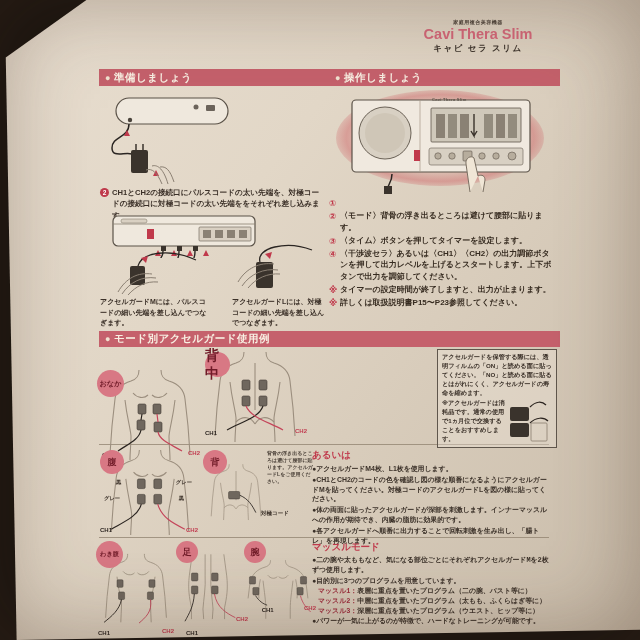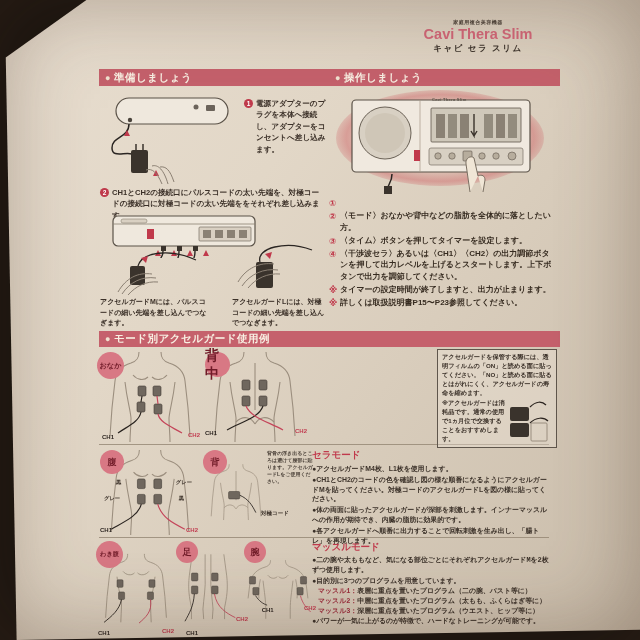--- a/index.html
+++ b/index.html
@@ -114,24 +114,20 @@
       <circle cx="96" cy="17" r="2.5" fill="#6b635a"></circle>
       <rect x="106" y="15" width="9" height="6" rx="1" fill="#6b635a"></rect>
       <path d="M29,34 C29,48 12,46 12,58 C12,68 24,62 32,64" stroke="#2a2522" stroke-width="1.5" fill="none"></path>
       <rect x="31" y="60" width="17" height="23" rx="2" fill="#3a332c"></rect>
       <path d="M36,60 L36,54 M43,60 L43,54" stroke="#3a332c" stroke-width="1.5"></path>
       <path d="M24,46 l3,-6 l3,6 z" fill="#c0394b"></path>
       <path d="M53,86 l3,-6 l3,6 z" fill="#c0394b"></path>
       <path d="M62,94 C57,82 52,78 46,80 M68,94 C64,80 58,74 52,76 M74,92 C70,80 66,76 60,77" stroke="#8a7f72" stroke-width="1" fill="none"></path>
     </svg>
 
-    <div class="abs step-row" style="left:244px;top:98px;width:82px;">
-      <span class="stepnum">1</span>
-      <span class="ptext">電源アダプターのプラグを本体へ接続し、アダプターをコンセントへ差し込みます。</span>
-    </div>
 
     <div class="abs step-row" style="left:100px;top:187px;width:226px;">
       <span class="stepnum">2</span>
       <span class="ptext">CH1とCH2の接続口にパルスコードの太い先端を、対極コードの接続口に対極コードの太い先端ををそれぞれ差し込みます。</span>
     </div>
 
     <svg class="abs" style="left:103px;top:212px;" width="160" height="46" viewBox="0 0 160 46">
       <rect x="10" y="4" width="142" height="30" rx="5" fill="#efe8dd" stroke="#5a5248" stroke-width="1.2"></rect>
       <path d="M10,12 L152,12" stroke="#8a8072" stroke-width=".8"></path>
       <rect x="18" y="7" width="26" height="4" rx="2" fill="#d9d0c2" stroke="#8a8072" stroke-width=".6"></rect>
@@ -204,21 +200,21 @@
       <path d="M140,104 L136,76 C135,70 141,67 144,70 L148,88 M148,88 C152,86 155,88 155,92 L153,104" fill="#f0e6d6" stroke="#7a6f62" stroke-width="1"></path>
     </svg>
     <span class="abs tiny-device-label" style="left:432px;top:97px;">Cavi Thera Slim</span>
 
     <div class="abs" style="left:329px;top:197px;width:224px;">
       <div class="op-step">
         <span class="op-mark">①</span>
       </div>
       <div class="op-step">
         <span class="op-mark">②</span>
-        <span class="op-text">〈モード〉おなかや背中などの脂肪を全体的に落としたい方。</span>
+        <span class="op-text">〈モード〉背骨の浮き出るところは避けて腰部に貼ります。</span>
       </div>
       <div class="op-step">
         <span class="op-mark">③</span>
         <span class="op-text">〈タイム〉ボタンを押してタイマーを設定します。</span>
       </div>
       <div class="op-step">
         <span class="op-mark">④</span>
         <span class="op-text">〈干渉波セラ〉あるいは〈CH1〉〈CH2〉の出力調節ボタンを押して出力レベルを上げるとスタートします。上下ボタンで出力を調節してください。</span>
       </div>
       <div class="op-step">
@@ -232,21 +228,21 @@
     </div>
 
     <div class="abs banner" style="left:99px;top:331px;width:449px;height:16px;">
       <span class="b-dot">●</span>
       <span>モード別アクセルガード使用例</span>
     </div>
 
     <div class="sep" style="left:99px;top:444px;width:450px;"></div>
     <div class="sep" style="left:99px;top:537px;width:450px;"></div>
 
-    <div class="diagram" style="left:100px;top:350px;width:100px;height:92px;">
+    <div class="diagram" style="left:100px;top:368px;width:100px;height:92px;">
       <span class="circle-label" style="left:-3px;top:2px;width:27px;height:27px;font-size:7.2px;">おなか</span>
       <svg class="lineart" width="100" height="92" viewBox="0 0 100 92">
         <use href="#sym-torso-front"></use>
         <rect x="38" y="36" width="8" height="10" rx="1.5" fill="#6f675e" stroke="#3f3933" stroke-width=".6"></rect>
         <rect x="53" y="36" width="8" height="10" rx="1.5" fill="#6f675e" stroke="#3f3933" stroke-width=".6"></rect>
         <rect x="37" y="52" width="8" height="10" rx="1.5" fill="#6f675e" stroke="#3f3933" stroke-width=".6"></rect>
         <rect x="54" y="54" width="8" height="10" rx="1.5" fill="#6f675e" stroke="#3f3933" stroke-width=".6"></rect>
         <path d="M42,46 L41,52 M41,62 C39,72 28,76 18,83" stroke="#2a2420" stroke-width="1.2" fill="none"></path>
         <path d="M57,46 L58,54 M58,64 C60,73 72,77 82,83" stroke="#c4455a" stroke-width="1.2" fill="none"></path>
       </svg>
@@ -352,21 +348,21 @@
         <svg width="44" height="44" viewBox="0 0 44 44" style="flex:none;">
           <path d="M22,8 C28,2 34,2 38,6 M22,24 C28,18 36,18 40,22" stroke="#2b241f" stroke-width="1.2" fill="none"></path>
           <rect x="2" y="8" width="19" height="14" rx="2" fill="#3a332c"></rect>
           <rect x="2" y="24" width="19" height="14" rx="2" fill="#3a332c"></rect>
           <rect x="23" y="24" width="16" height="18" rx="1" fill="none" stroke="#8a7d6e" stroke-width=".8"></rect>
         </svg>
       </div>
     </div>
 
     <div class="abs" style="left:312px;top:449px;width:238px;">
-      <div class="mode-title">セラモード</div>
+      <div class="mode-title">あるいは</div>
       <div class="bullet-line">●アクセルガードM4枚、L1枚を使用します。</div>
       <div class="bullet-line">●CH1とCH2のコードの色を確認し図の様な順番になるようにアクセルガードMを貼ってください。対極コードのアクセルガードLを図の様に貼ってください。</div>
       <div class="bullet-line">●体の両面に貼ったアクセルガードが深部を刺激します。インナーマッスルへの作用が期待でき、内臓の脂肪に効果的です。</div>
       <div class="bullet-line">●各アクセルガードへ順番に出力することで回転刺激を生み出し、「腸トレ」を再現します。</div>
     </div>
 
     <div class="abs" style="left:312px;top:541px;width:240px;font-family:Liberation Mono, monospace;">
       <div class="mode-title">マッスルモード</div>
       <div class="bullet-line">●二の腕や太ももなど、気になる部位ごとにそれぞれアクセルガードMを2枚ずつ使用します。</div>
       <div class="bullet-line">●目的別に3つのプログラムを用意しています。</div>

